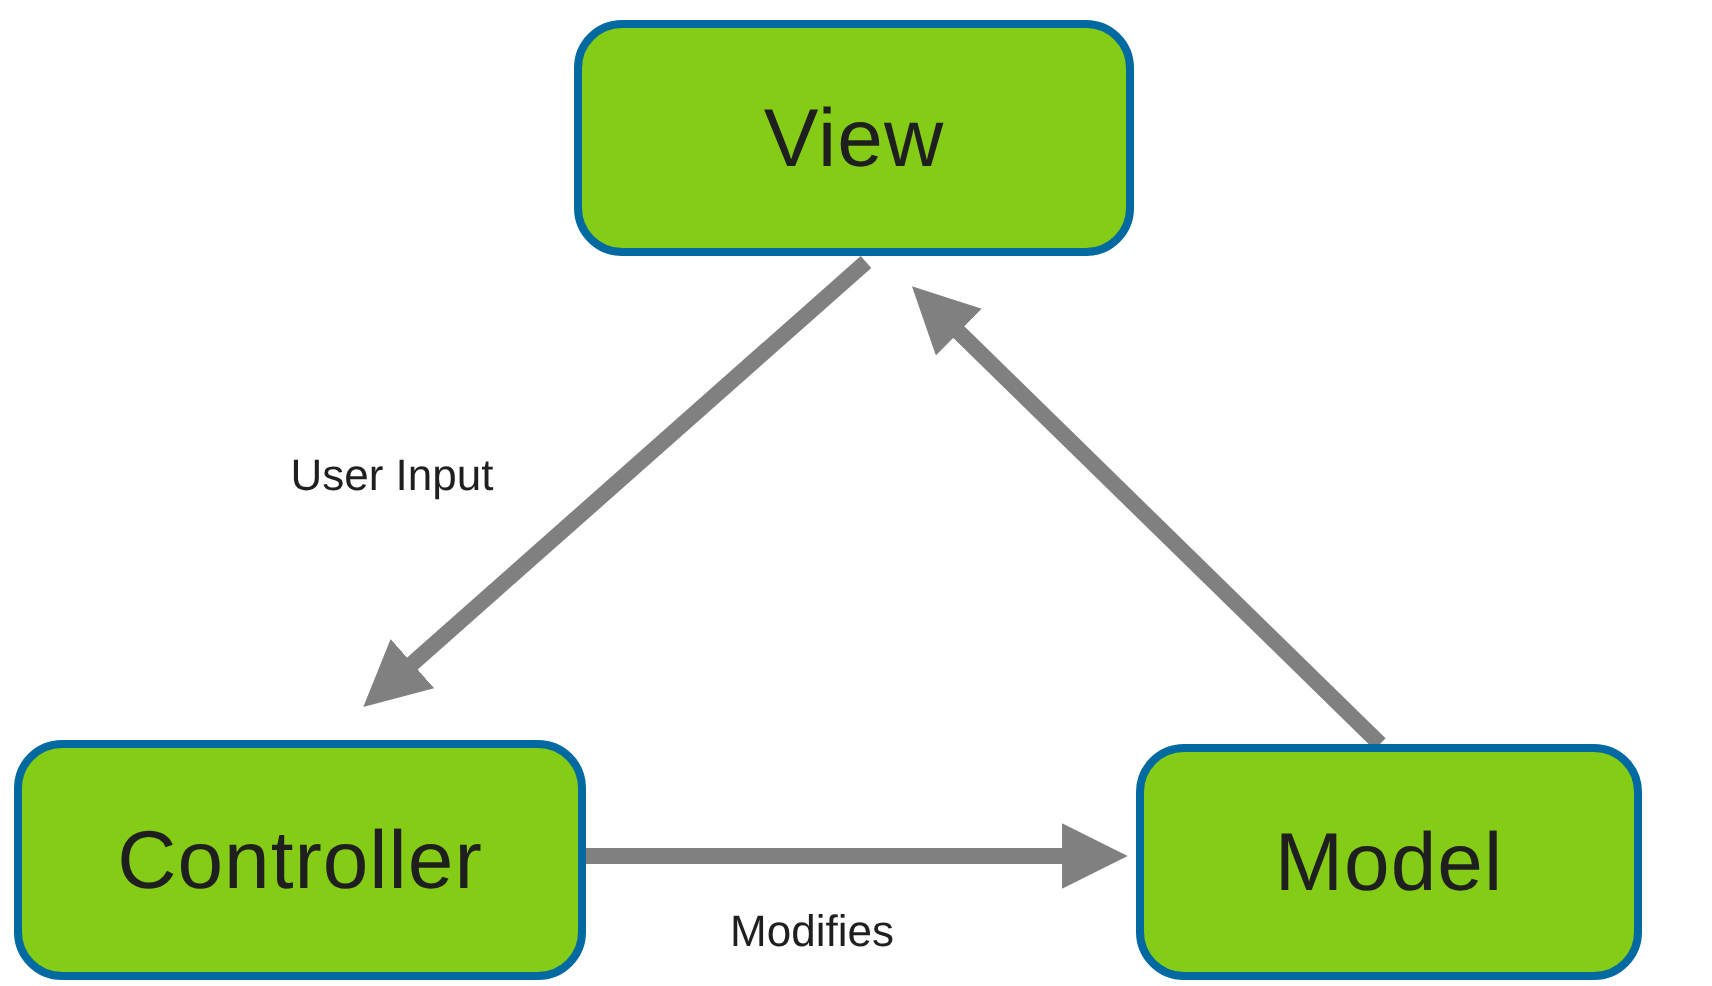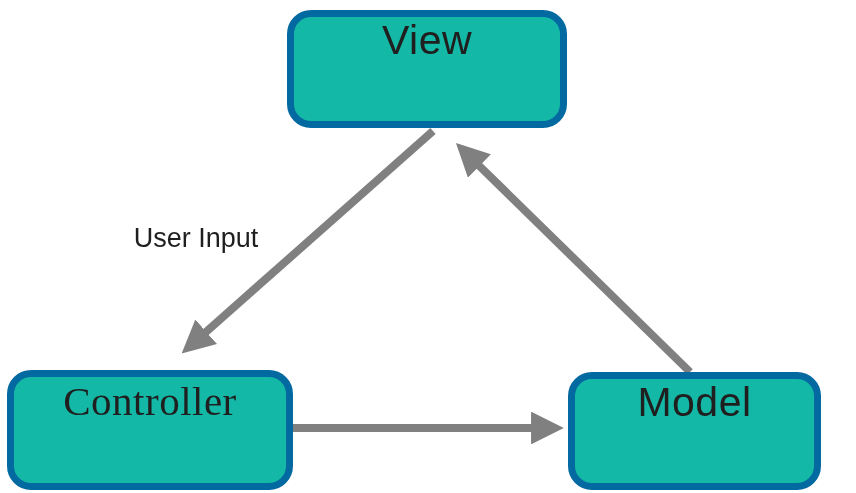--- a/index.html
+++ b/index.html
@@ -18,37 +18,37 @@
   .arrow-layer {
     position: absolute;
     left: 0;
     top: 0;
     width: 856px;
     height: 493px;
   }
   .node {
     position: absolute;
     box-sizing: border-box;
-    background: #14b8a6;
-    border: 7px solid #0369a1;
+    background: #84cc16;
+    border: 4px solid #0369a1;
     border-radius: 24px;
     display: flex;
-    align-items: flex-start;
+    align-items: center;
     justify-content: center;
     font-size: 41px;
     color: #1f1f1f;
     letter-spacing: 0.5px;
   }
   .node-view       { left: 287px; top: 10px;  width: 280px; height: 118px; }
-  .node-controller { left: 7px;   top: 370px; width: 286px; height: 120px; font-family: Liberation Serif, serif; }
+  .node-controller { left: 7px;   top: 370px; width: 286px; height: 120px; }
   .node-model      { left: 568px; top: 372px; width: 253px; height: 118px; }
   .edge-label {
     position: absolute;
     transform: translate(-50%, -50%);
-    font-size: 27px;
+    font-size: 22px;
     color: #1f1f1f;
     white-space: nowrap;
   }
   .label-user-input { left: 196px; top: 238px; }
   .label-updates    { left: 666px; top: 243px; }
   .label-modifies   { left: 406px; top: 466px; }
 </style>
 </head>
 <body>
 
@@ -75,15 +75,16 @@
   <div class="node node-controller">
     <span>Controller</span>
   </div>
 
   <div class="node node-model">
     <span>Model</span>
   </div>
 
   <div class="edge-label label-user-input">User Input</div>
 
+  <div class="edge-label label-modifies">Modifies</div>
 
 
 </div>
 
 </body></html>

